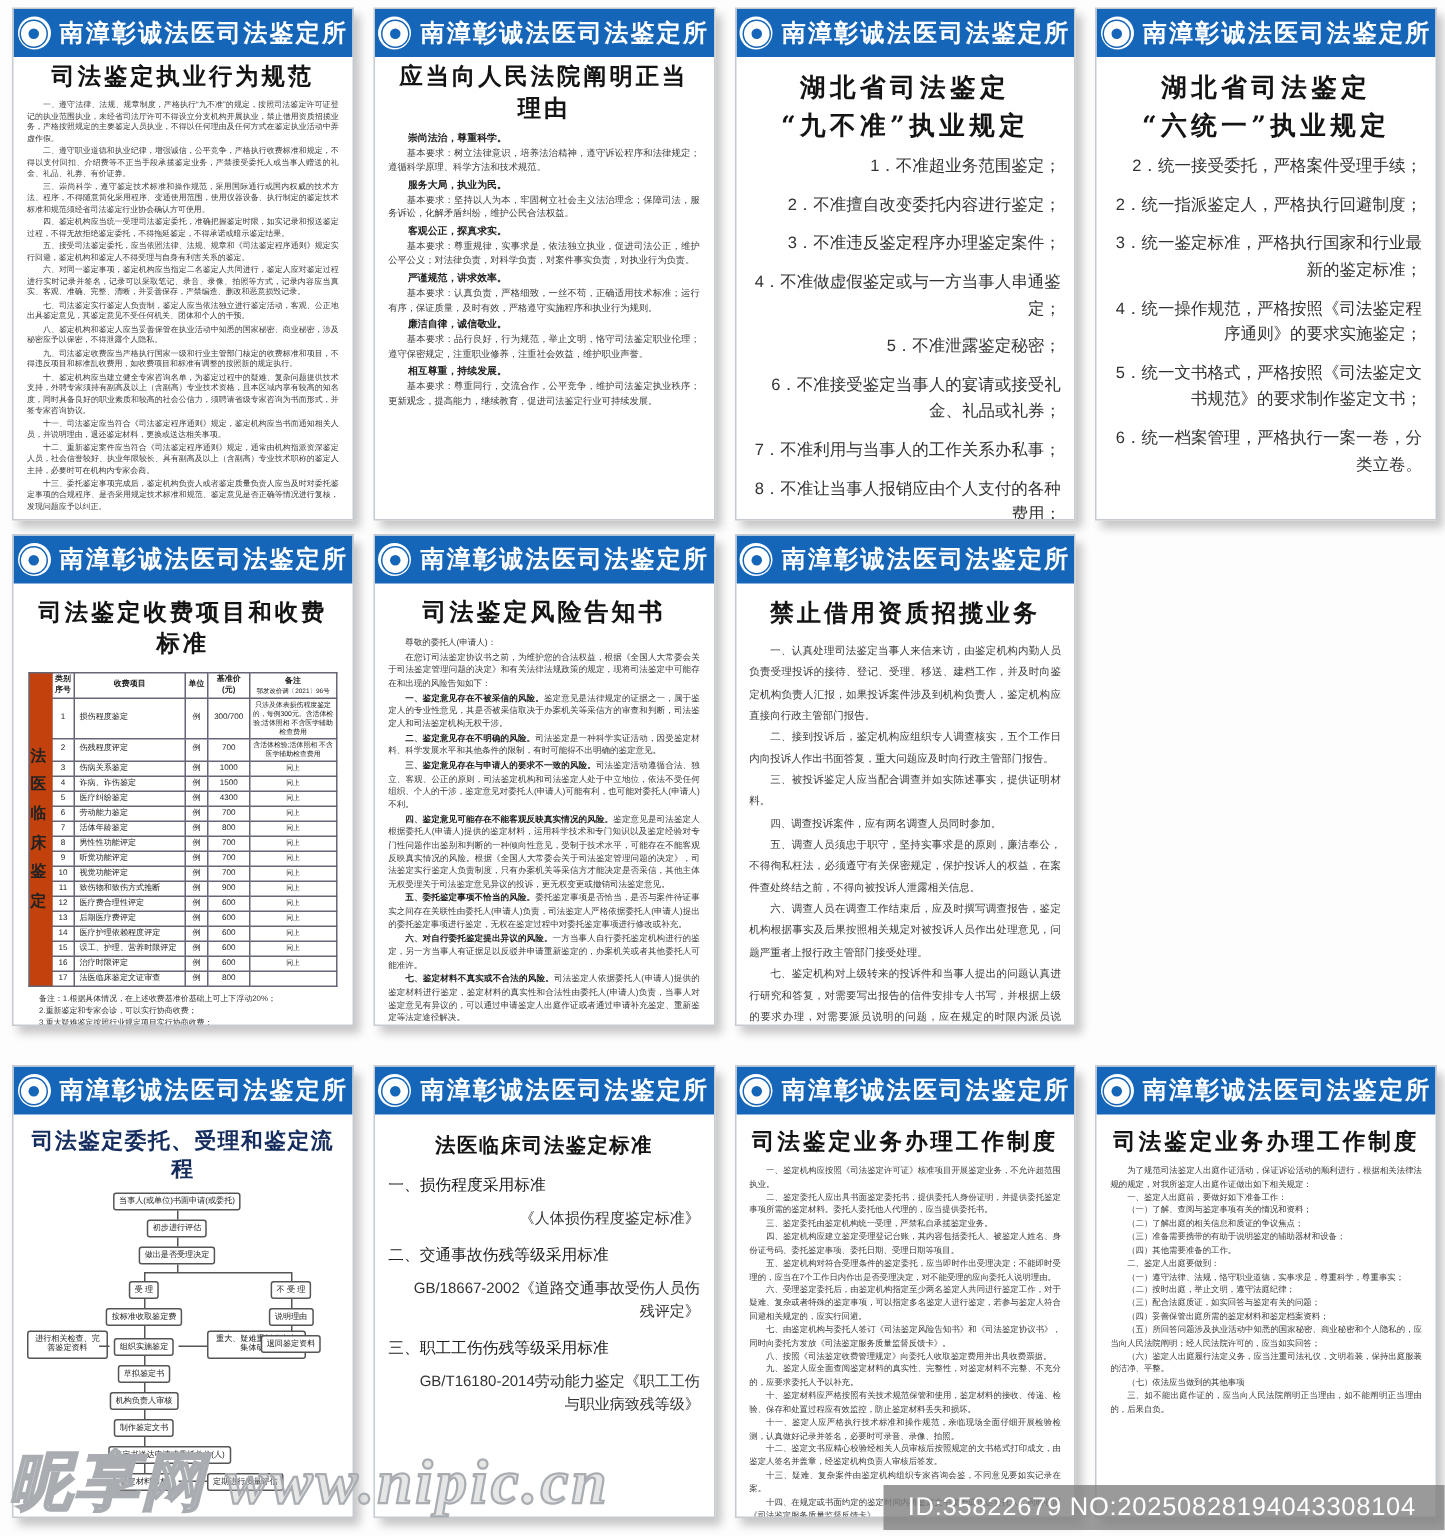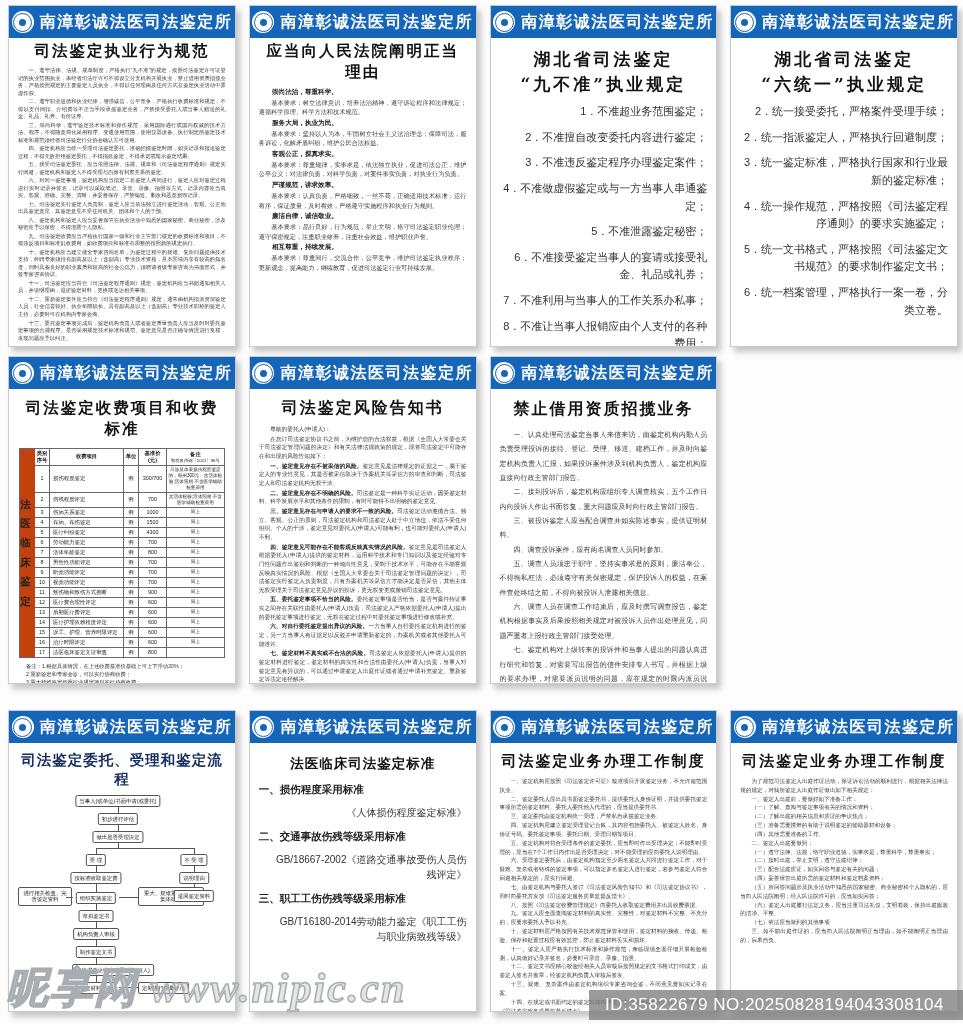--- a/index.html
+++ b/index.html
@@ -62,21 +62,21 @@
   .flow-title{font-size:14.5px;letter-spacing:1px;margin:5px 0 6px;color:#152c5e;}
   .flow{position:relative;height:210px;margin-top:2px;}
   .fbox{position:absolute;transform:translateX(-50%);border:1px solid #555;background:#fff;
         font-size:5.4px;line-height:1.25;padding:1.5px 3px;white-space:nowrap;color:#222;
         border-radius:2px;}
   .fbox.side{transform:none;white-space:normal;text-align:center;}
   .vl{position:absolute;width:1px;background:#555;}
   .hl{position:absolute;height:1px;background:#555;}
   
   .standards .ptitle{font-size:13.5px;letter-spacing:1px;margin:9px 0 10px;}
-  .sec-h{font-weight:bold;font-size:10.5px;color:#222;margin:9px 0 8px;text-align:left;}
+  .sec-h{font-weight:normal;font-size:10.5px;color:#222;margin:9px 0 8px;text-align:left;}
   .sec-b{font-size:10px;color:#333;margin:0 0 4px;text-indent:1.5em;line-height:1.55;text-align:right;}
   
   .work .ptitle{font-size:15px;letter-spacing:2px;margin:6px 0 6px;}
   .work .para{font-size:5.6px;line-height:1.58;}
   
   .wm{position:absolute;left:6px;bottom:8px;z-index:5;font-weight:bold;font-style:italic;
       font-size:42px;letter-spacing:2px;color:rgba(190,190,190,.38);
       -webkit-text-stroke:1.5px #a9adb2;font-family:Liberation Serif, serif;white-space:nowrap;}
   .idbar{position:absolute;right:0;bottom:4px;z-index:6;background:rgba(125,125,125,.78);
       color:#fff;font-size:17px;letter-spacing:.5px;padding:5px 19px 5px 16px;

